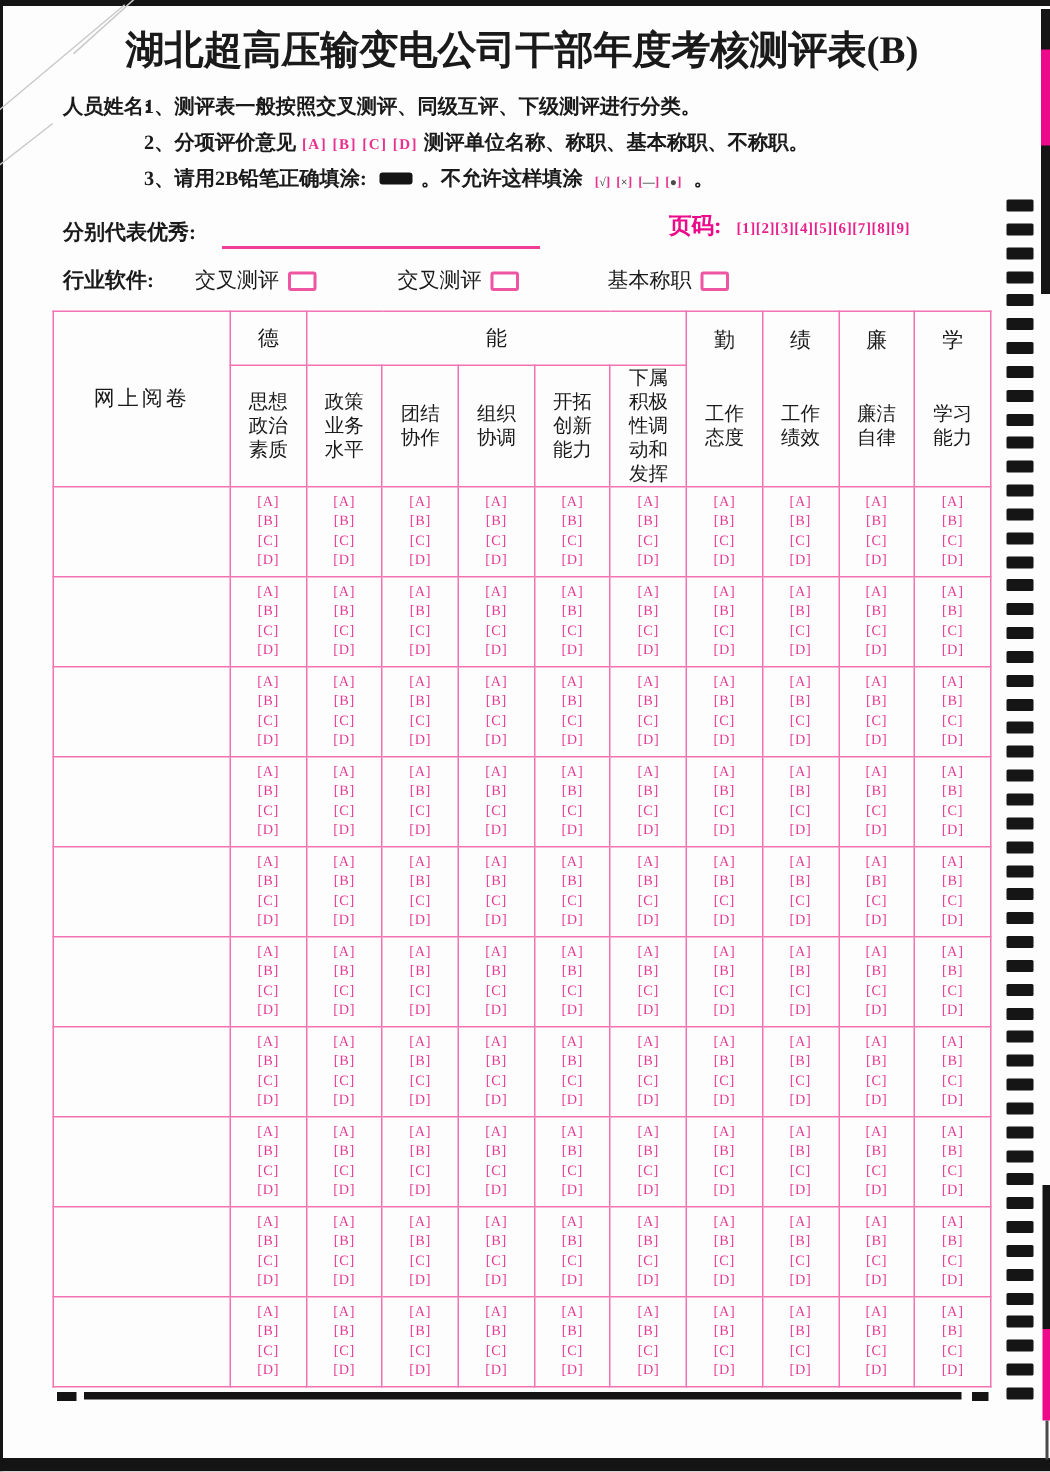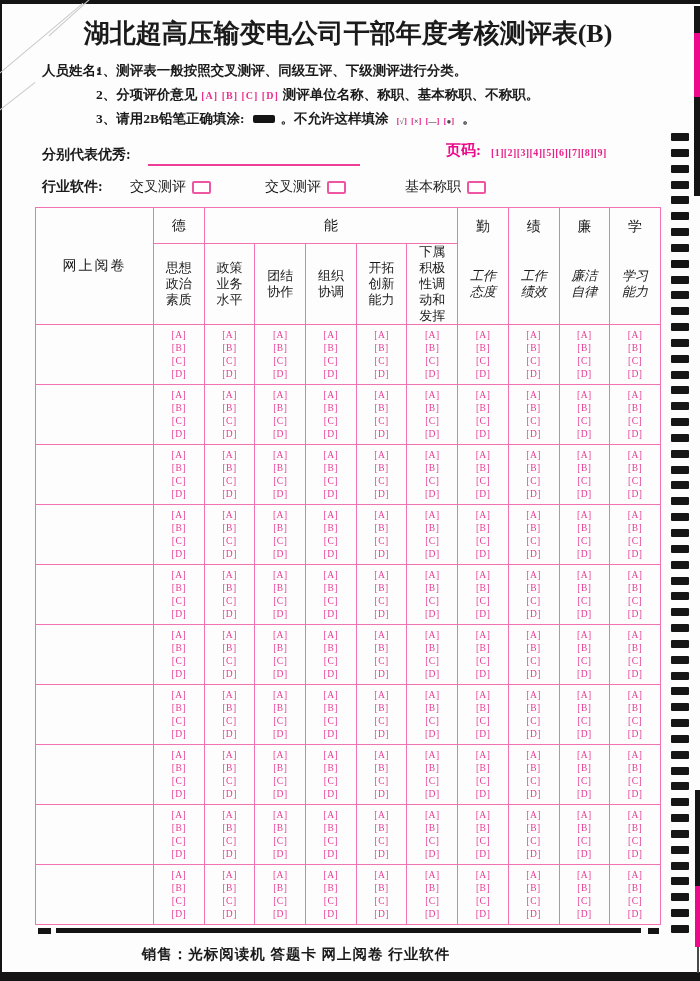--- a/index.html
+++ b/index.html
@@ -43,21 +43,21 @@
   .eval-table th,.eval-table td{border:1px solid #f173b1;padding:0;font-weight:normal;
               text-align:center;vertical-align:middle;}
   .group-row{height:36px;}
   .sub-row{height:78px;}
   .data-row{height:59px;}
   .name-head{font-size:14px;letter-spacing:2px;}
   .group-head{font-size:14px;}
   .sub-head{font-size:13px;line-height:16px;white-space:pre-line;}
   .mc-group{height:36px;display:flex;align-items:center;justify-content:center;font-size:14px;}
   .mc-sub{height:78px;display:flex;align-items:center;justify-content:center;font-size:13px;
-          line-height:16px;white-space:pre-line;font-style:italic;}
+          line-height:16px;white-space:pre-line;}
   .optwrap{display:flex;flex-direction:column;justify-content:space-between;height:49px;padding:5px 0;}
   .opt{display:block;font-size:9.5px;color:#e43c95;letter-spacing:0.5px;line-height:10px;}
 
   
   .tmark{position:absolute;left:671px;width:18px;height:8px;background:#151515;border-radius:1px;}
   .rbar{position:absolute;background:#151515;}
   .rbar-pink{position:absolute;background:#ec0a8b;}
 
   
   .footer-text{position:absolute;top:945px;left:0;width:592px;text-align:center;
@@ -1059,15 +1059,14 @@
             </div>
           </td>
         </tr>
       </tbody>
   </table>
 
   <div class="strip" style="left:38px;top:928px;width:13px;height:6px;"></div>
   <div class="strip" style="left:56px;top:928px;width:585px;height:5px;"></div>
   <div class="strip" style="left:648px;top:928px;width:11px;height:6px;"></div>
 
-  <div class="footer-text">销售：光标阅读机 答题卡 网上阅卷 行业软件</div>
 
 </div>
 
 </body></html>

